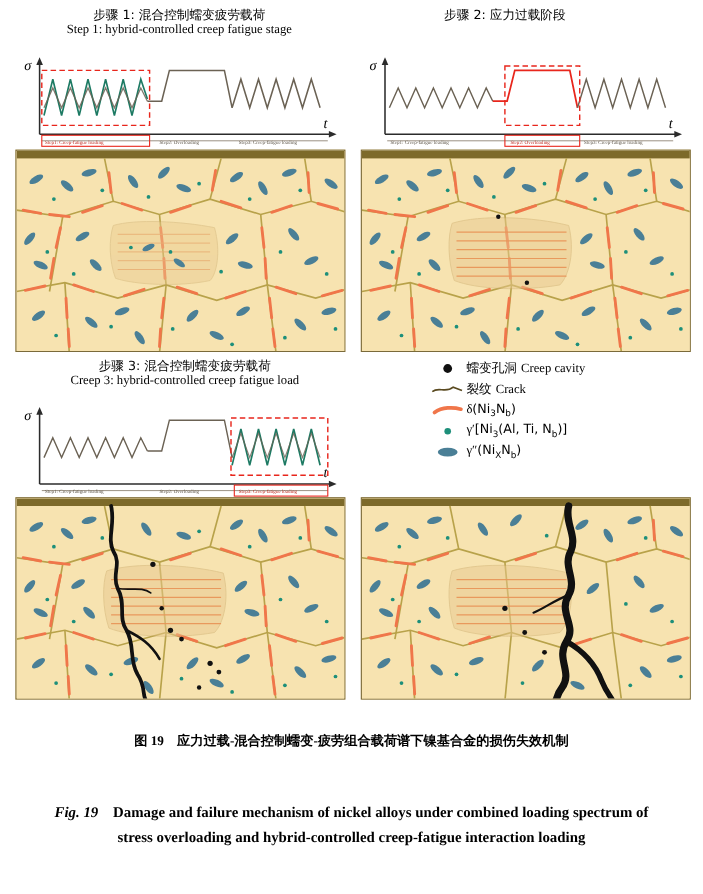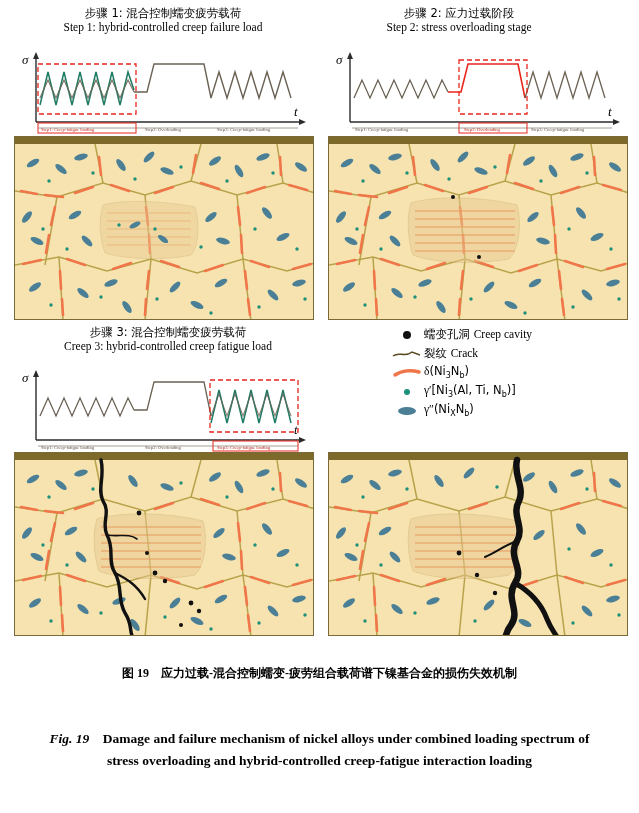--- a/index.html
+++ b/index.html
@@ -33,26 +33,25 @@
   .capen{font-family:"Liberation Serif",serif;font-weight:bold;font-size:13.5px;line-height:22px;}
   .ital{font-style:italic;}
 </style>
 </head>
 <body>
 
 <div class="wrap">
 
   <div class="ptitle" style="left:18px;top:6px;width:290px;">
     <div class="cn">步骤 1: 混合控制蠕变疲劳载荷</div>
-    <div class="en">Step 1: hybrid-controlled creep failure load</div>
+    <div class="en">Step 1: hybrid-controlled creep fatigue stage</div>
   </div>
 
   <div class="ptitle" style="left:314px;top:6px;width:290px;">
     <div class="cn">步骤 2: 应力过载阶段</div>
-    <div class="en">Step 2: stress overloading stage</div>
   </div>
 
   <div class="curvebox" style="left:14px;top:50px;">
     <svg width="300" height="84" viewBox="0 0 300 84">
 
       <line x1="22" y1="6" x2="22" y2="72" stroke="#2b2b2b" stroke-width="1.4"></line>
       <line x1="22" y1="72" x2="288" y2="72" stroke="#2b2b2b" stroke-width="1.4"></line>
       <polygon points="22,2 19,9 25,9" fill="#2b2b2b"></polygon>
       <polygon points="292,72 285,69 285,75" fill="#2b2b2b"></polygon>
       <text x="8" y="14" font-family="Liberation Serif, serif" font-style="italic" font-size="13">σ</text>

